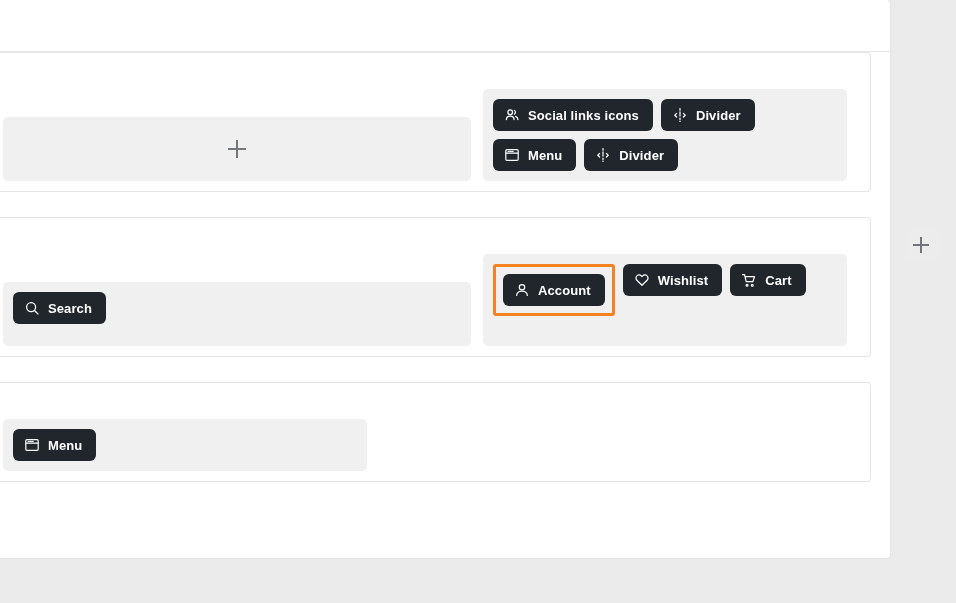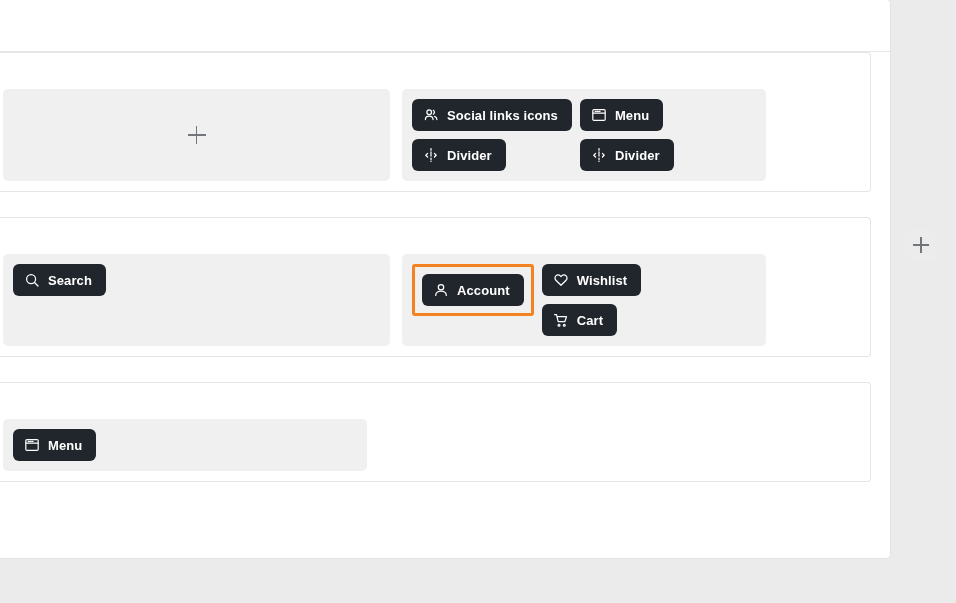--- a/index.html
+++ b/index.html
@@ -74,22 +74,22 @@
     border-radius: 5px;
     display: flex;
     align-items: center;
     justify-content: center;
     flex-wrap: wrap;
     align-content: flex-start;
     gap: 8px;
     padding: 10px;
   }
 
-  .zone-left  { width: 387px; }
-  .zone-right { width: 364px; flex-direction: column; }
+  .zone-left  { width: 468px; margin-top: 28px; }
+  .zone-right { width: 364px; }
 
   .zone-empty {
     align-content: center;
     justify-content: center;
   }
 
   .zone-filled {
     justify-content: flex-start;
     align-items: flex-start;
   }

